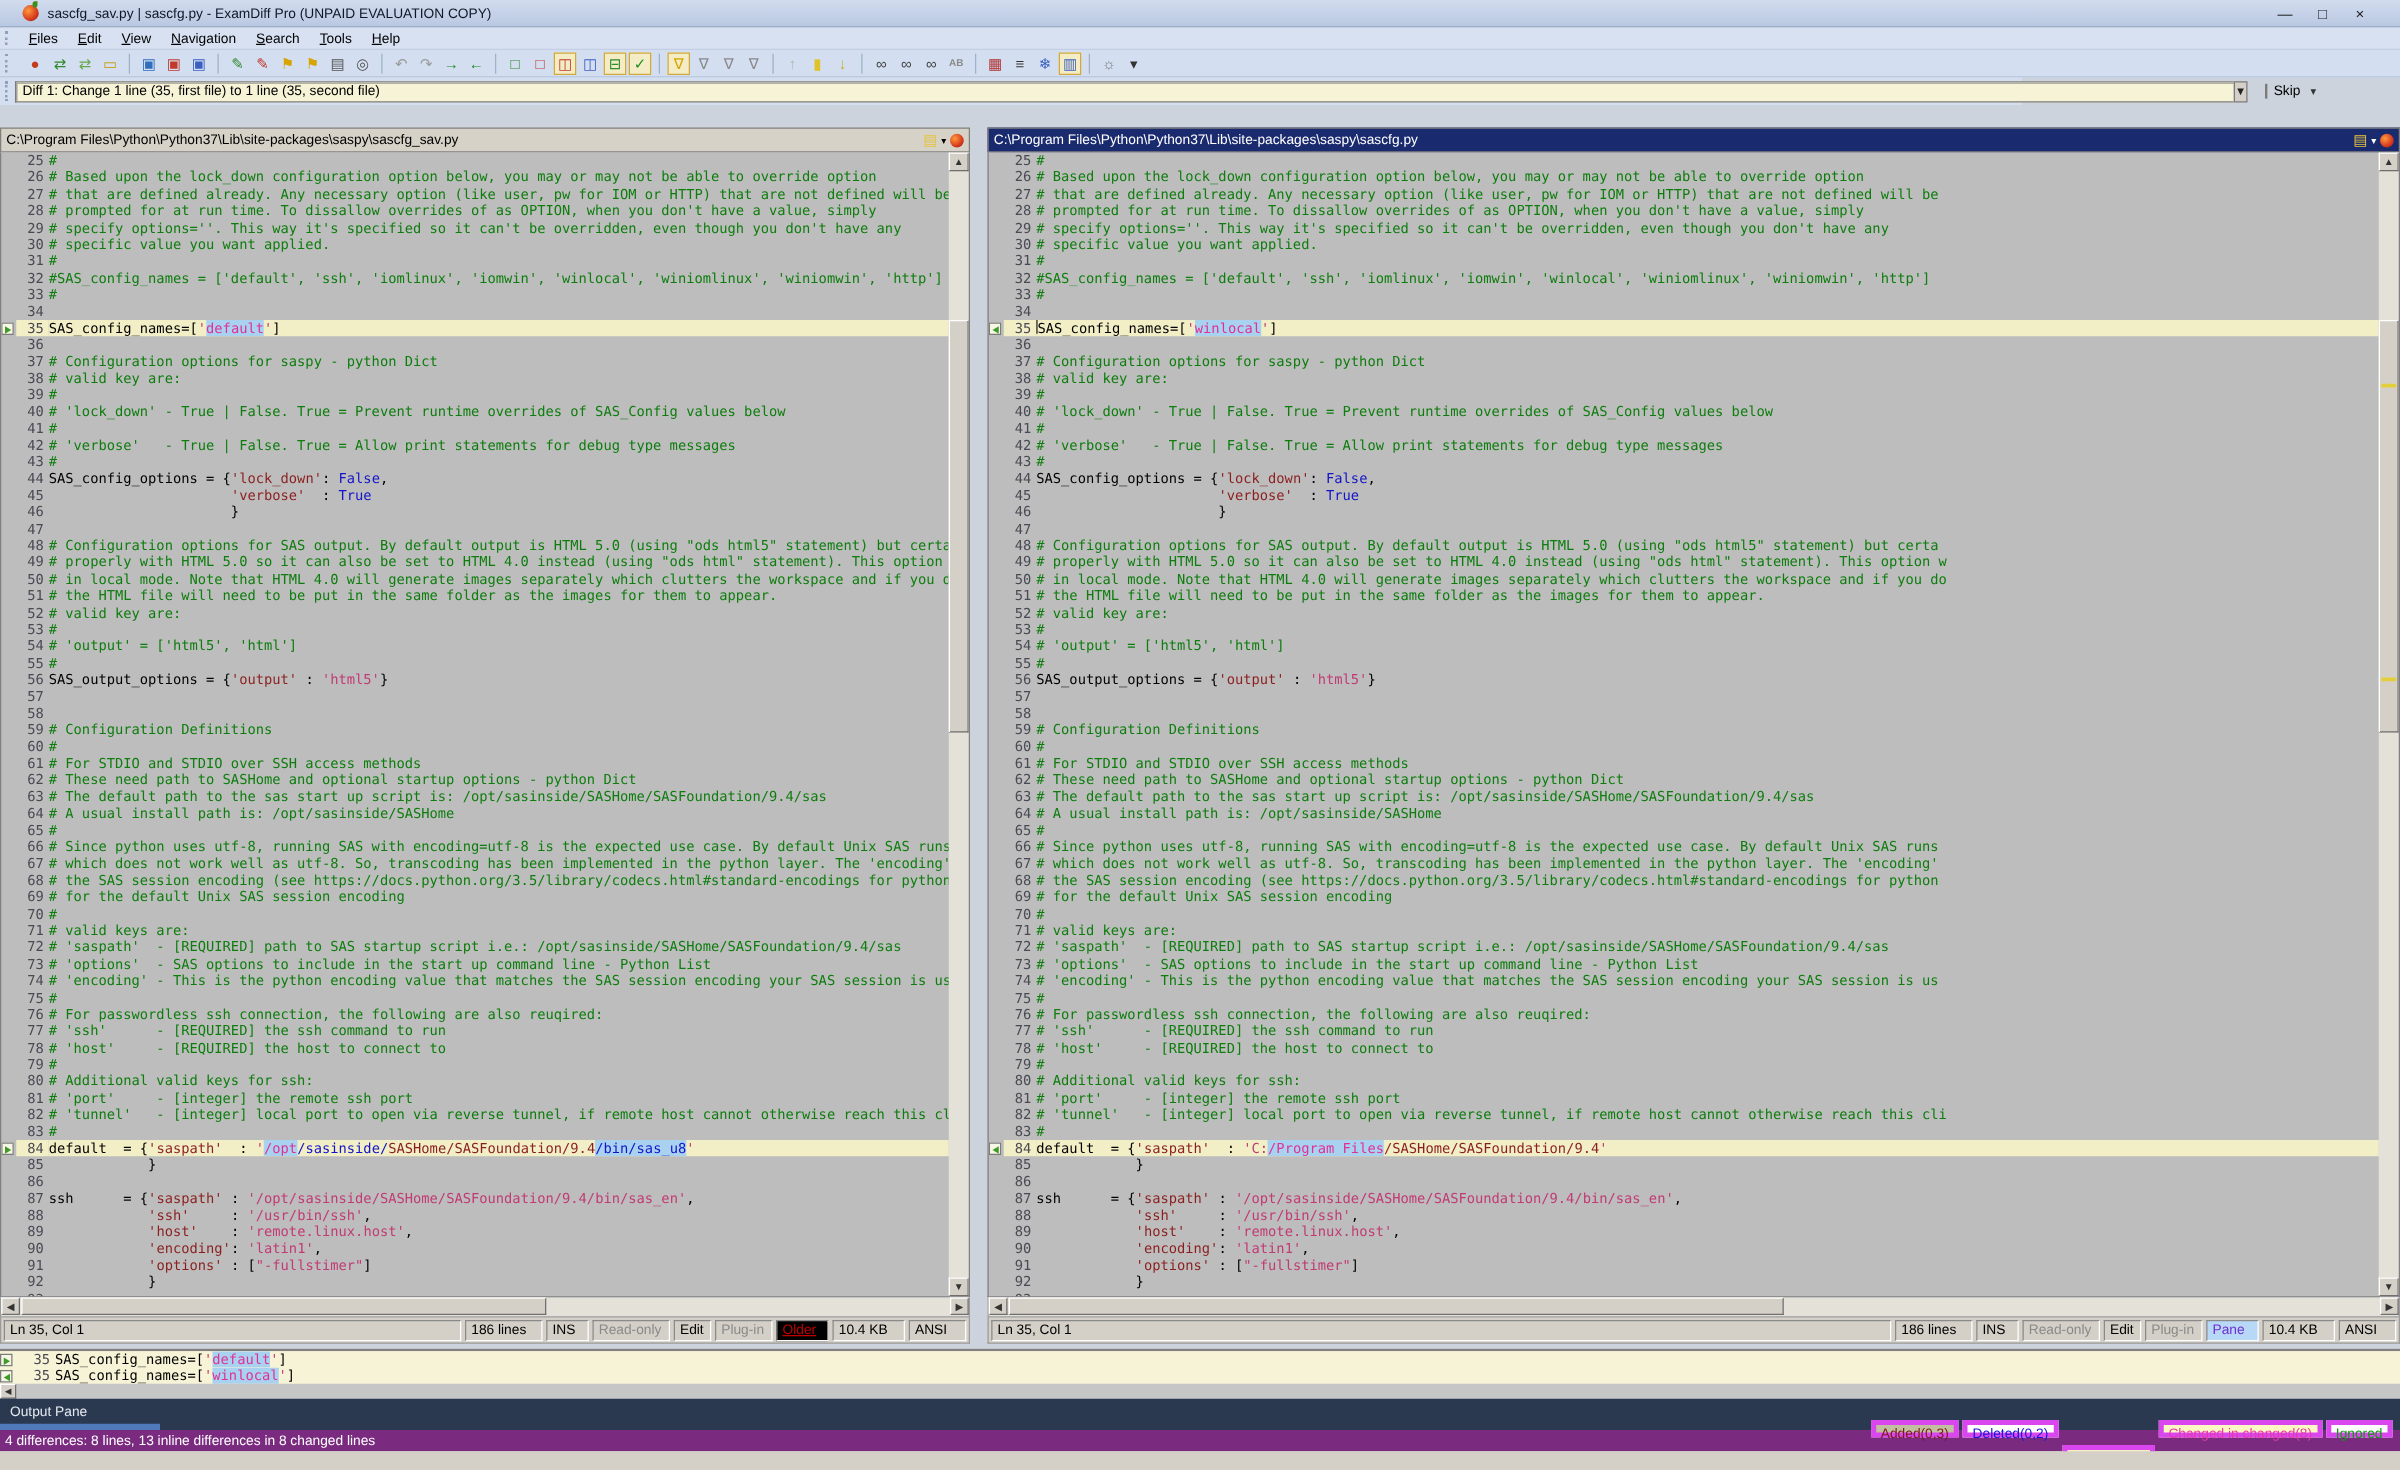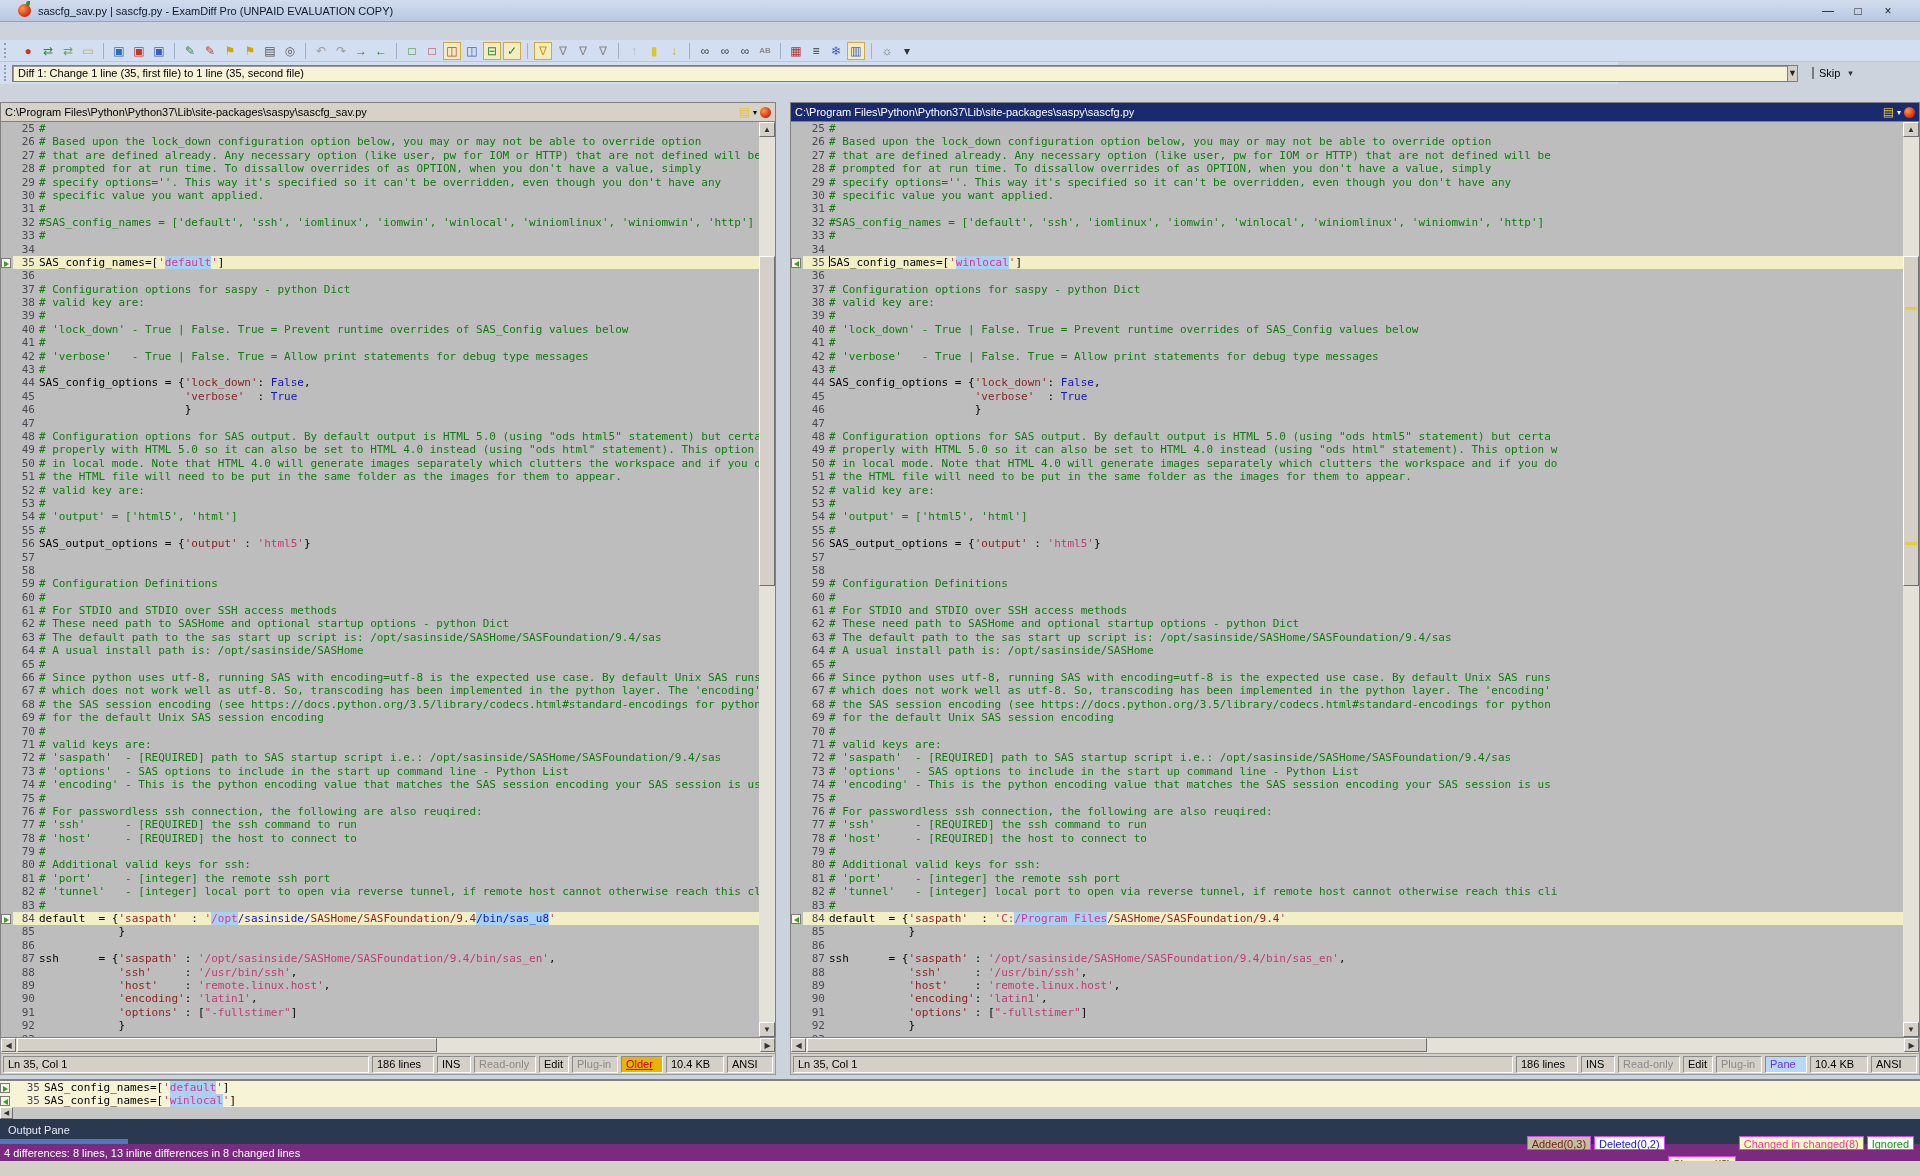--- a/index.html
+++ b/index.html
@@ -107,21 +107,21 @@
   .hthumb { position:absolute; top:0; height:14px; background:#d4d0c8;
     border:1px solid; border-color:#fff #6f6f6f #6f6f6f #fff; }
 
   
   .statusbar { height:21px; background:#d4d0c8; display:flex; align-items:center; gap:3px;
     padding:1px 2px; border:1px solid #9a9a9a; border-top:none; }
   .sfield { height:17px; line-height:15px; padding:0 4px; border:1px solid;
     border-color:#8a8a8a #fff #fff #8a8a8a; background:#d4d0c8; white-space:nowrap; overflow:hidden; }
   .sfield.pos { flex:1; }
   .sfield.dim { color:#8a8a8a; }
-  .sfield.older { color:#c00000; background:#eab308;text-decoration:underline; }
+  .sfield.older { color:#c00000; background:#000000;text-decoration:underline; }
   .sfield.newer { color:#7030d0; background:#b8d8f8; }
 
   
   .diffrows { position:absolute; left:0; top:1079px; width:1920px; height:28px;
     border-top:2px solid #808080; background:#f6f3d6; }
   .drow { display:flex; height:13.4px; line-height:13.4px; white-space:pre;
     font-family:"DejaVu Sans Mono", monospace; font-size:11px; background:#f6f3d6; }
   .drow .mcell { flex:0 0 14px; }
   .drow .lncell { flex:0 0 30px; }
 
@@ -132,39 +132,43 @@
 
   
   .outputpane { position:absolute; left:0; top:1119px; width:1920px; height:25px; background:#2b3950; }
   .outlabel { position:absolute; left:8px; top:5px; color:#e6eaf0; }
   .outtab { position:absolute; left:0; bottom:0; width:128px; height:5px; background:#4f79b8; }
 
   
   .purplebar { position:absolute; left:0; top:1144px; width:1920px; height:17px; background:#7a2b80;
     display:flex; align-items:center; padding:0 4px; color:#fff; }
   .badges { margin-left:auto; display:flex; gap:3px; padding-right:2px; }
-  .badge { padding:0 4px; height:14px; line-height:14px; border:1px solid #d946ef; }
+  .badge { padding:0 4px; height:14px; line-height:14px; border:4px solid #d946ef; }
 
   .bottomstrip { position:absolute; left:0; top:1161px; width:1920px; height:15px; background:#d4d0c8; }
 </style>
 </head>
 <body>
 
 <div class="win">
 
   <div class="titlebar">
     <div class="appicon"></div>
     <div class="title-text">sascfg_sav.py  |  sascfg.py - ExamDiff Pro (UNPAID EVALUATION COPY)</div>
     <div class="wincontrols">
       <div class="wbtn">—</div>
       <div class="wbtn">□</div>
       <div class="wbtn">×</div>
     </div>
   </div>
 
+  <div class="menubar">
+    <div class="grip"></div>
+    <span id="menu-items"><span class="menu-item"><u>F</u>iles</span><span class="menu-item"><u>E</u>dit</span><span class="menu-item"><u>V</u>iew</span><span class="menu-item"><u>N</u>avigation</span><span class="menu-item"><u>S</u>earch</span><span class="menu-item"><u>T</u>ools</span><span class="menu-item"><u>H</u>elp</span></span>
+  </div>
 
   <div class="toolbar" id="toolbar">
     <div class="grip"></div>
   <div class="tb-group">
         <div class="tb-btn" style="color: rgb(196, 58, 30);">●</div>
         <div class="tb-btn" style="color: rgb(46, 139, 46);">⇄</div>
         <div class="tb-btn" style="color: rgb(106, 168, 79);">⇄</div>
         <div class="tb-btn" style="color: rgb(201, 162, 39);">▭</div>
       </div>
       <div class="tb-sep"></div>

